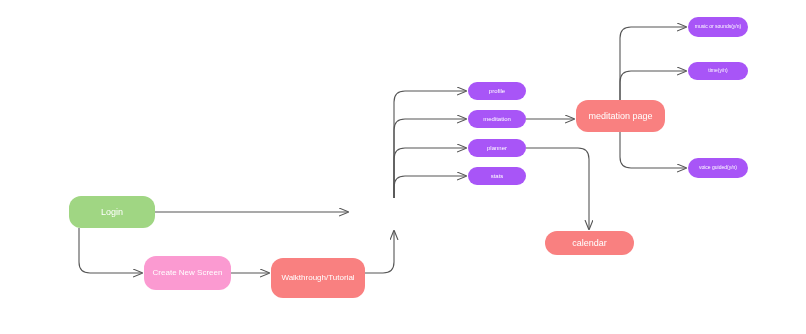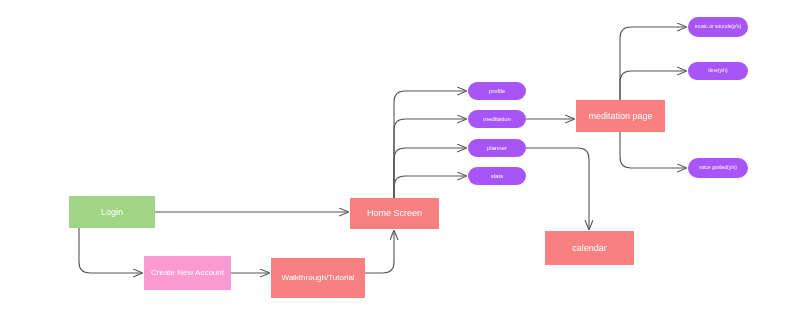--- a/index.html
+++ b/index.html
@@ -2,21 +2,21 @@
 <html><head>
 <meta charset="utf-8">
 <style>
   html,body{margin:0;padding:0;background:#ffffff;}
   body{width:806px;height:334px;overflow:hidden;
        font-family:"Liberation Sans","DejaVu Sans",sans-serif;}
   #stage{position:relative;width:806px;height:334px;background:#ffffff;}
   #edges{position:absolute;left:0;top:0;width:806px;height:334px;}
   .node{position:absolute;display:flex;align-items:center;justify-content:center;
         text-align:center;color:#ffffff;box-sizing:border-box;line-height:1.15;}
-  .rect{border-radius:0;}
+  .rect{border-radius:12px;}
   .pill{border-radius:999px;}
   .n-login{background:#a0d683;margin-left:28px;}
   .n-pinklight{background:#fb9ad1;}
   .n-salmon{background:#f98080;}
   .n-purple{background:#a855f7;}
   .lbl{display:block;width:100%;padding:0 4px;box-sizing:border-box;}
 </style>
 </head>
 <body>
 
@@ -51,44 +51,41 @@
       <path d="M620,100 L620,82 Q620,71 631,71 L686,71"></path>
 
       <path d="M620,132 L620,157 Q620,168 631,168 L686,168"></path>
     </g>
   </svg>
 
   <div class="node rect n-login" style="left: 41px; top: 196px; width: 86px; height: 32px; font-size: 9px; background: rgb(160, 214, 131);">
     <span class="lbl">Login</span>
   </div>
   <div class="node rect n-pinklight" style="left: 144px; top: 256px; width: 87px; height: 34px; font-size: 8px; background: rgb(251, 154, 209);">
-    <span class="lbl">Create New Account</span>
+    <span class="lbl">Create New Screen</span>
   </div>
   <div class="node rect n-salmon" style="left: 271px; top: 258px; width: 94px; height: 40px; font-size: 8px; background: rgb(249, 128, 128);">
     <span class="lbl">Walkthrough/Tutorial</span>
-  </div>
-  <div class="node rect n-salmon" style="left: 350px; top: 198px; width: 89px; height: 31px; font-size: 9px; background: rgb(249, 128, 128);">
-    <span class="lbl">Home Screen</span>
   </div>
   <div class="node pill n-purple" style="left: 468px; top: 82px; width: 58px; height: 18px; font-size: 6px; background: rgb(168, 85, 247);">
     <span class="lbl">profile</span>
   </div>
   <div class="node pill n-purple" style="left: 468px; top: 110px; width: 58px; height: 18px; font-size: 6px; background: rgb(168, 85, 247);">
     <span class="lbl">meditation</span>
   </div>
   <div class="node pill n-purple" style="left: 468px; top: 139px; width: 58px; height: 18px; font-size: 6px; background: rgb(168, 85, 247);">
     <span class="lbl">planner</span>
   </div>
   <div class="node pill n-purple" style="left: 468px; top: 167px; width: 58px; height: 18px; font-size: 6px; background: rgb(168, 85, 247);">
     <span class="lbl">stats</span>
   </div>
   <div class="node rect n-salmon" style="left: 576px; top: 100px; width: 89px; height: 32px; font-size: 9px; background: rgb(249, 128, 128);">
     <span class="lbl">meditation page</span>
   </div>
-  <div class="node rect n-salmon" style="left: 545px; top: 231px; width: 89px; height: 34px; font-size: 9px; background: rgb(249, 128, 128);">
+  <div class="node rect n-salmon" style="left: 545px; top: 231px; width: 89px; height: 24px; font-size: 9px; background: rgb(249, 128, 128);">
     <span class="lbl">calendar</span>
   </div>
   <div class="node pill n-purple" style="left: 688px; top: 17px; width: 60px; height: 20px; font-size: 5px; background: rgb(168, 85, 247);">
     <span class="lbl">music or sounds(y/n)</span>
   </div>
   <div class="node pill n-purple" style="left: 688px; top: 62px; width: 60px; height: 18px; font-size: 5px; background: rgb(168, 85, 247);">
     <span class="lbl">time(y/n)</span>
   </div>
   <div class="node pill n-purple" style="left: 688px; top: 158px; width: 60px; height: 20px; font-size: 5px; background: rgb(168, 85, 247);">
     <span class="lbl">voice guided(y/n)</span>

